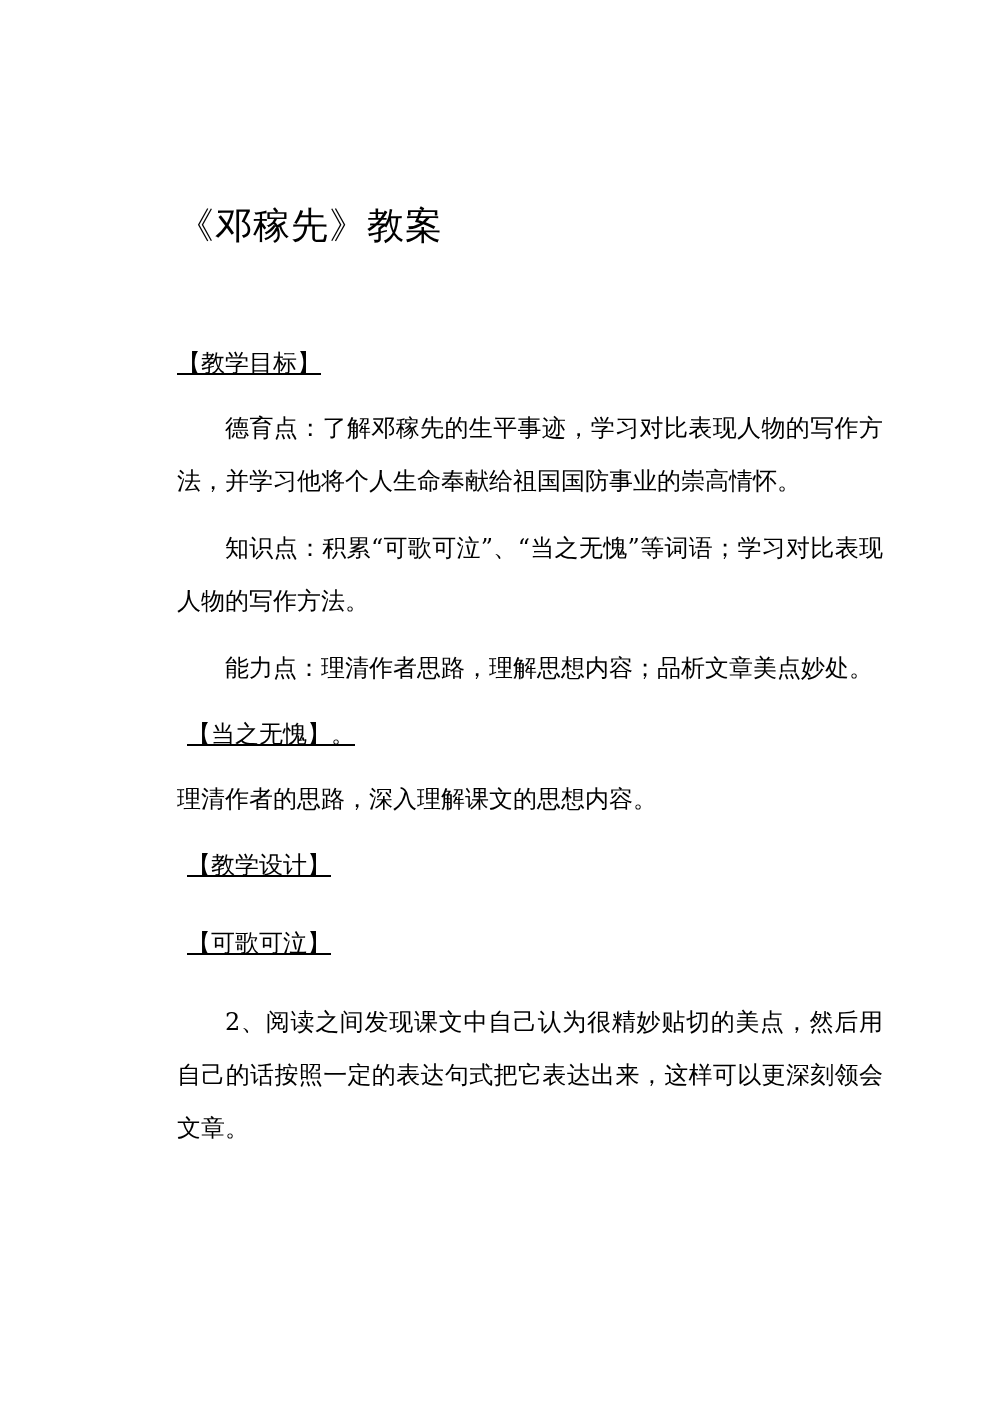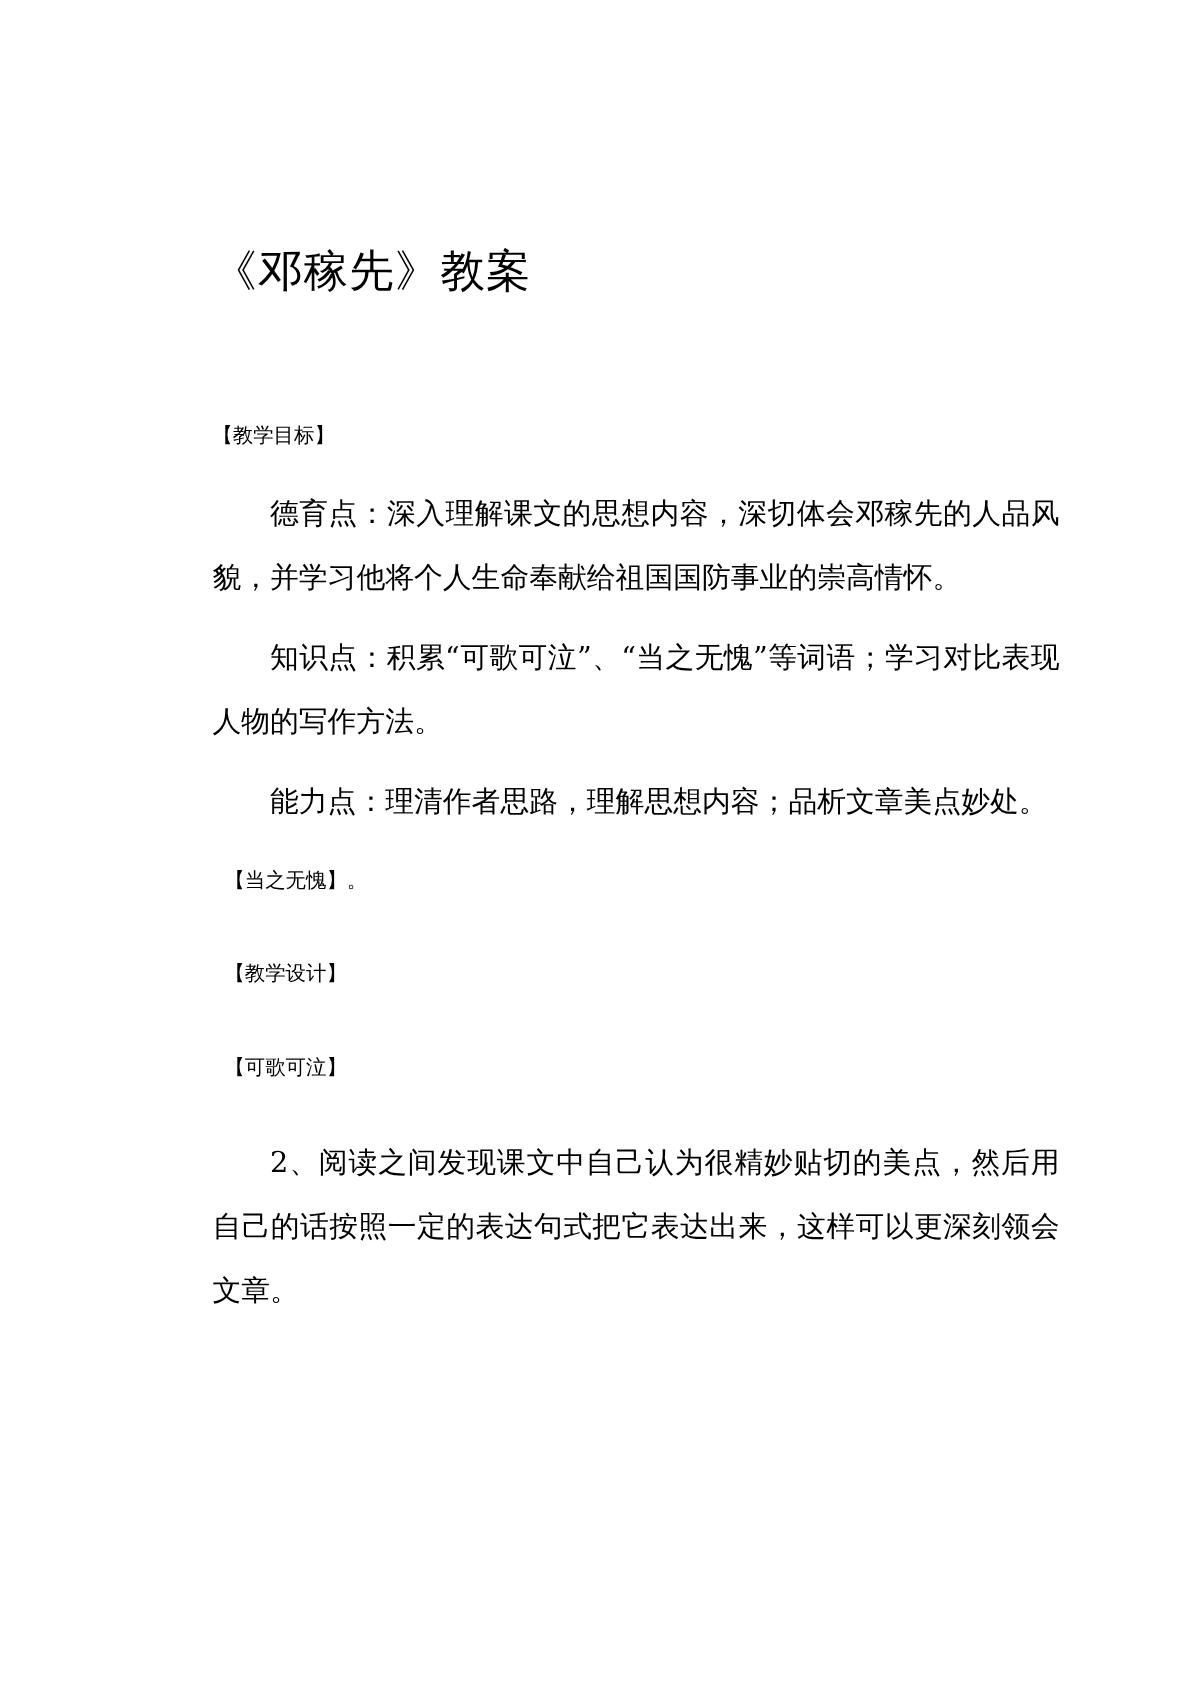--- a/index.html
+++ b/index.html
@@ -34,25 +34,26 @@
     font-size: 37px;
     line-height: 44px;
     letter-spacing: 1px;
     margin: 0;
     padding-top: 188px;
     font-weight: normal;
     text-align: left;
     white-space: pre;
   }
   .section-heading {
-    font-size: 17px;
+    font-size: 24px;
     line-height: 34px;
     margin: 0;
     font-weight: normal;
     white-space: pre;
+    text-decoration: underline;
   }
   .para {
     font-size: 24px;
     line-height: 53px;
     margin: 0;
     text-align: justify;
     text-justify: inter-ideograph;
     word-break: break-all;
   }
   .indent-2 {
@@ -80,32 +81,33 @@
 <div class="page">
   <div class="content">
 
     <h1 class="doc-title">《邓稼先》教案</h1>
 
     <div class="gap-title"></div>
 
     <div class="block">
       <div class="section-heading">【教学目标】</div>
       <div class="gap-md"></div>
-      <p class="para indent-2">德育点：深入理解课文的思想内容，深切体会邓稼先的人品风貌，并学习他将个人生命奉献给祖国国防事业的崇高情怀。</p>
+      <p class="para indent-2">德育点：了解邓稼先的生平事迹，学习对比表现人物的写作方法，并学习他将个人生命奉献给祖国国防事业的崇高情怀。</p>
       <div class="gap-sm"></div>
       <p class="para indent-2">知识点：积累“可歌可泣”、“当之无愧”等词语；学习对比表现人物的写作方法。</p>
       <div class="gap-sm"></div>
       <p class="para indent-2">能力点：理清作者思路，理解思想内容；品析文章美点妙处。</p>
     </div>
 
     <div class="gap-md"></div>
 
     <div class="block">
       <div class="section-heading indent-head">【当之无愧】。</div>
       <div class="gap-md"></div>
+      <p class="para">理清作者的思路，深入理解课文的思想内容。</p>
     </div>
 
     <div class="gap-md"></div>
 
     <div class="block">
       <div class="section-heading indent-head">【教学设计】</div>
       <div class="gap-md"></div>
     </div>
 
     <div class="gap-md"></div>

